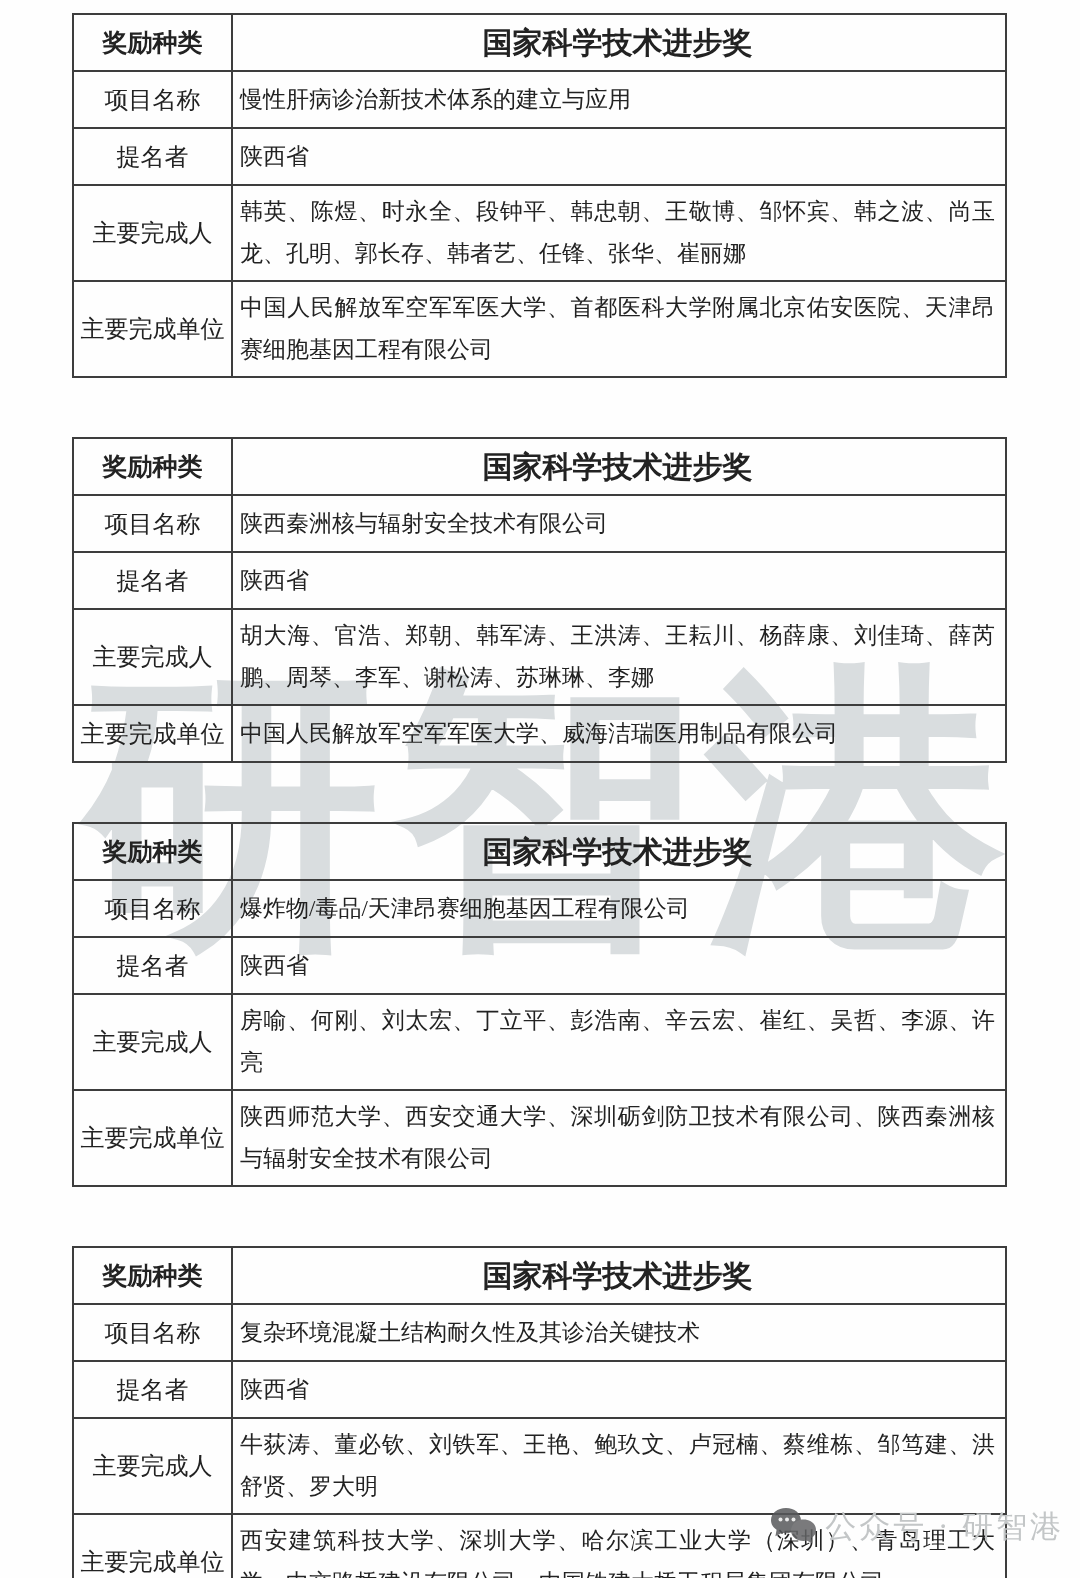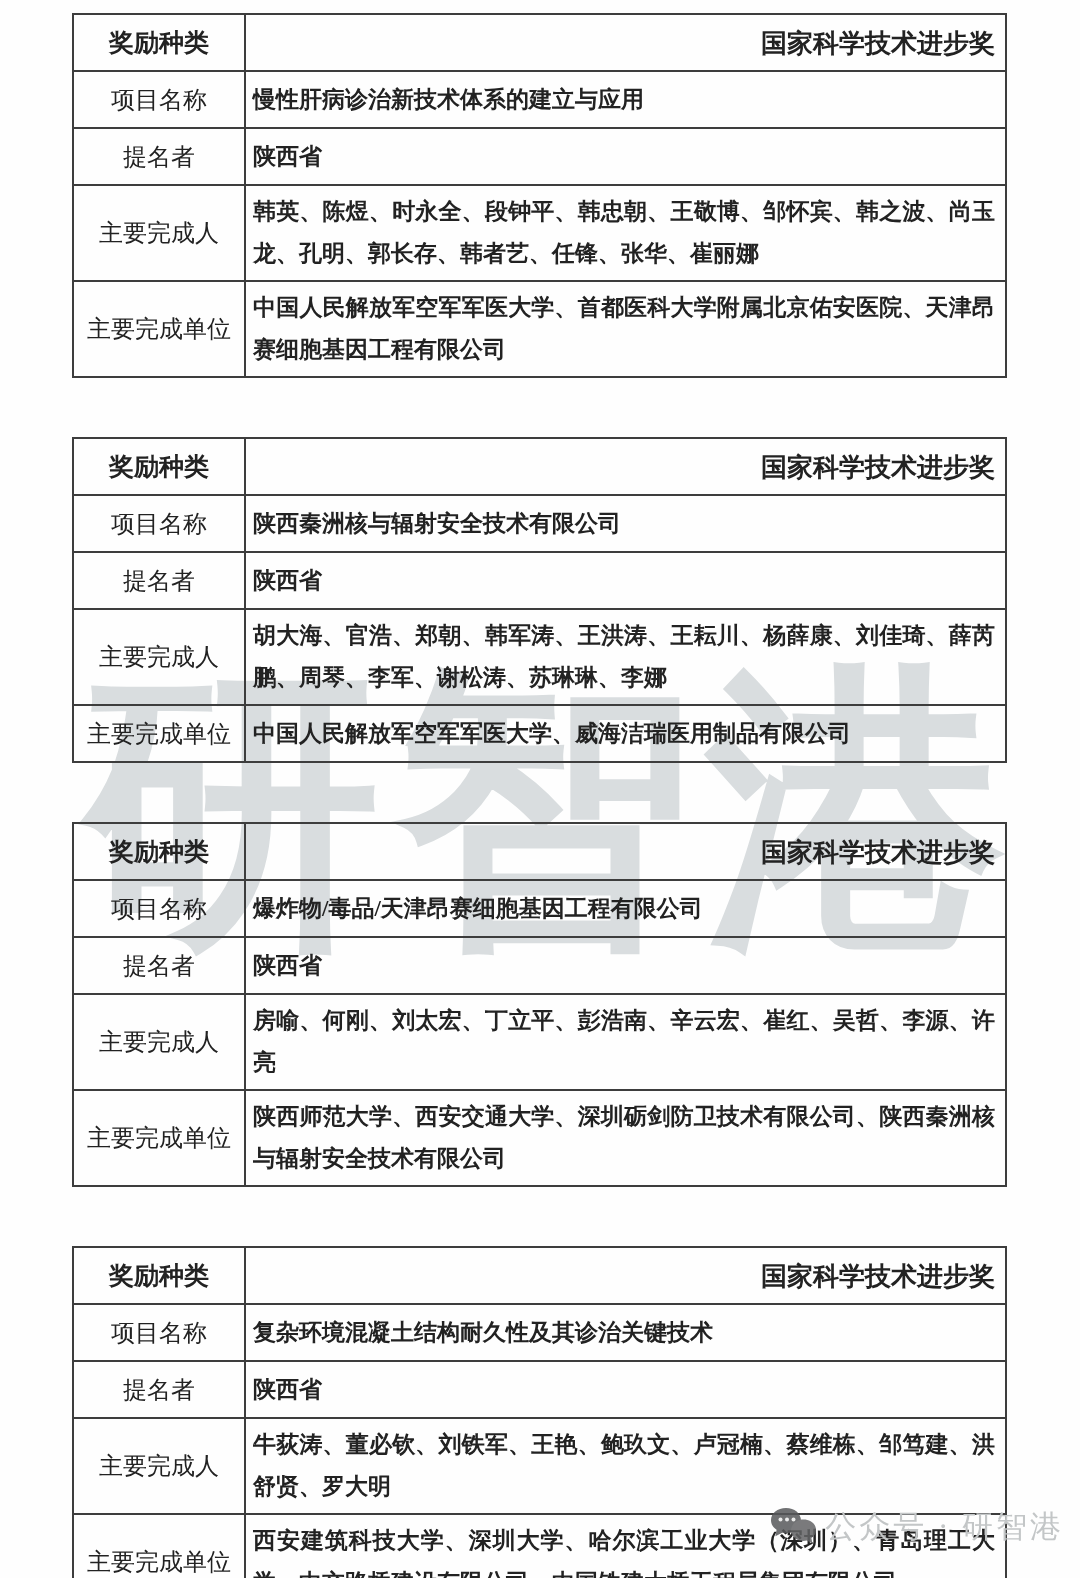--- a/index.html
+++ b/index.html
@@ -39,38 +39,37 @@
     border-collapse: collapse;
     width: 935px;
     table-layout: fixed;
     background: transparent;
   }
   table.award td {
     border: 2px solid #3d3d3d;
     vertical-align: middle;
   }
   td.lbl {
-    width: 172px;
+    width: 159px;
     text-align: center;
     font-size: 24px;
     padding: 0 1px;
   }
   td.val {
     font-size: 23px;
     text-align: justify;
     line-height: 42px;
     padding: 5px 10px 5px 7px;
-    font-weight: bold;
   }
   tr.bold-row td {
     font-family: "Liberation Sans", "DejaVu Sans", sans-serif;
     font-weight: bold;
   }
   tr.bold-row td.lbl { font-size: 25px; }
-  tr.bold-row td.val { font-size: 26px; text-align: right; }
+  tr.bold-row td.val { font-size: 30px; text-align: center; }
   tr.single { height: 57px; }
   tr.double { height: 93px; }
 
   .award-block { margin-bottom: 59px; }
   .award-block:last-child { margin-bottom: 0; }
 
   
   .footer-mark {
     position: absolute;
     top: 1506px;

